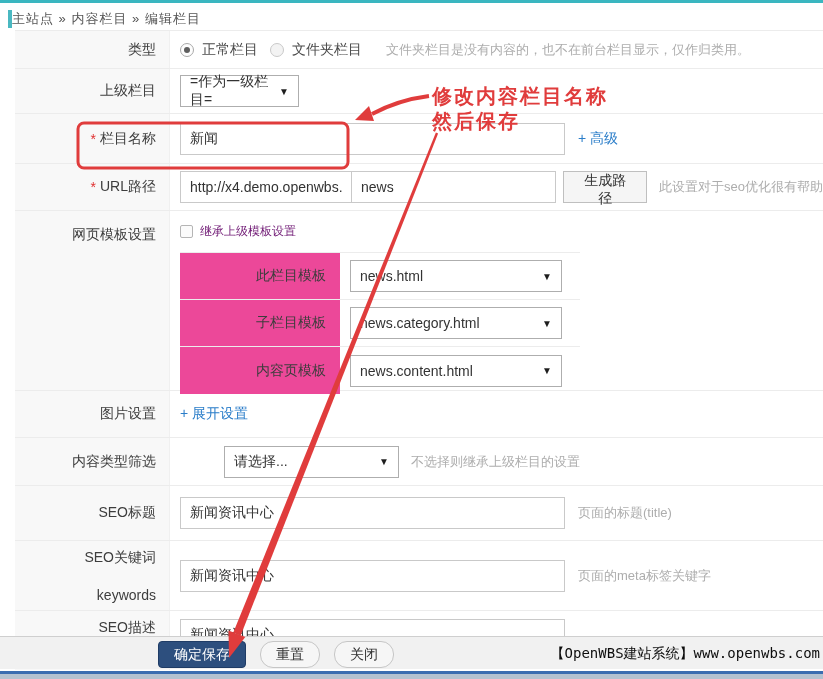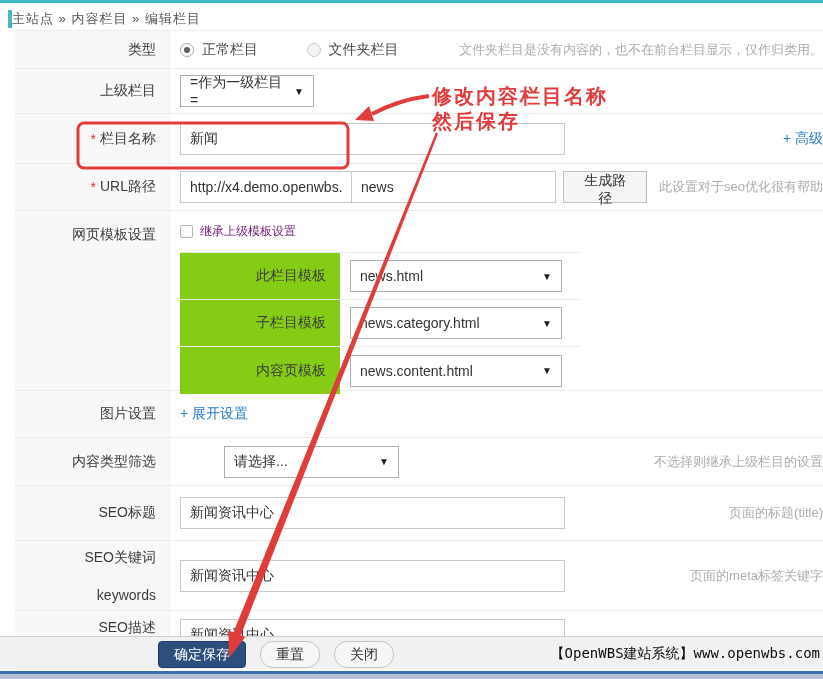--- a/index.html
+++ b/index.html
@@ -17,21 +17,21 @@
   .bc-text { font-size:13px; color:#555; letter-spacing:1px; }
 
   .form { position:absolute; top:30px; left:15px; right:0; border-top:1px solid #ececec; }
   .frow { display:flex; border-bottom:1px solid #ececec; }
   .flabel {
     width:155px; background:#f8f8f8; border-right:1px solid #f0f0f0;
     display:flex; align-items:center; justify-content:flex-end;
     padding-right:13px; font-size:14px; color:#3d3d3d; text-align:right;
     flex-shrink:0;
   }
-  .fcontent { flex:1; display:flex; align-items:center; padding-left:10px;justify-content:space-between; }
+  .fcontent { flex:1; display:flex; align-items:center; padding-left:10px; }
   .req { color:#e03030; margin-right:4px; font-size:14px; }
 
   .r-type { height:38px; }
   .r-parent { height:45px; }
   .r-name { height:50px; }
   .r-url { height:47px; }
   .r-tpl { height:180px; }
   .r-img { height:47px; }
   .r-ctype { height:48px;gap:44px; }
   .r-seotitle { height:55px; }
@@ -42,21 +42,21 @@
   .radio-group { display:flex; align-items:center; gap:8px; margin-right:12px; }
   .radio { width:14px; height:14px; border:1px solid #a9a9a9; border-radius:50%; background:#fdfdfd; position:relative; flex-shrink:0; }
   .radio.checked::after { content:""; position:absolute; inset:3px; background:#5f5f5f; border-radius:50%; }
   .radio.unchecked { border-color:#c9c9c9; background:#f3f3f3; }
   .radio-label { font-size:14px; color:#4a4a4a; }
   .hint { font-size:13px; color:#adadad; margin-left:12px; white-space:nowrap; }
 
   .sel { border:1px solid #aeaeae; background:#fff; height:32px; display:flex; align-items:center;
          justify-content:space-between; padding:0 9px; font-size:14px; color:#333; cursor:default; }
   .sel .arrow { font-size:10px; color:#1d1d1d; margin-left:10px; }
-  .sel-parent { width:134px; }
+  .sel-parent { width:119px; }
   .sel-tpl { width:212px; }
   .sel-ctype { width:175px; }
 
   input[type=text] { border:1px solid #c9c9c9; height:32px; padding:0 9px; font-size:14px;
         font-family:"Liberation Sans", sans-serif; color:#333; background:#fff; outline:none; }
   .name-input { width:385px; height:34px; border:1px solid #4ea3e8; }
   .link { font-size:14px; color:#2a7dc9; text-decoration:none; cursor:pointer; white-space:nowrap; }
   .name-adv { margin-left:13px; }
 
   .url-base { width:172px; background:#f0f0f0; color:#9a9a9a; }
@@ -66,21 +66,21 @@
         font-family:"Liberation Sans", sans-serif; }
 
   .r-tpl .flabel { align-items:flex-start; padding-top:15px; }
   .tpl-content { flex-direction:column; align-items:flex-start; padding-top:12px; }
   .chk-line { display:flex; align-items:center; gap:7px; }
   .checkbox { width:13px; height:13px; border:1px solid #b5b5b5; background:#fbfbfb; border-radius:2px; }
   .chk-label { font-size:12px; color:#701a75; }
   .tpl-table { margin-top:12px; border-top:1px solid #ececec; }
   .tpl-row { display:flex; height:47px; border-bottom:1px solid #ececec; }
   .tpl-row:last-child { border-bottom:none; }
-  .tpl-label { width:160px; background:#84cc16; display:flex; align-items:center; justify-content:flex-end;
+  .tpl-label { width:160px; background:#ec4899; display:flex; align-items:center; justify-content:flex-end;
         padding-right:14px; font-size:14px; color:#3d3d3d; }
   .tpl-cell { display:flex; align-items:center; padding-left:10px; width:240px; }
 
   .seo-input { width:385px; }
   .seo-hint { margin-left:13px; }
   .kw-label { display:flex; flex-direction:column; align-items:flex-end; gap:20px; }
 
   .footer { position:absolute; left:0; top:636px; width:823px; height:33px;
         background:#f1f1f1; border-top:1px solid #cfcfcf; }
   .btn-group { position:absolute; left:158px; top:4px; display:flex; gap:14px; }

